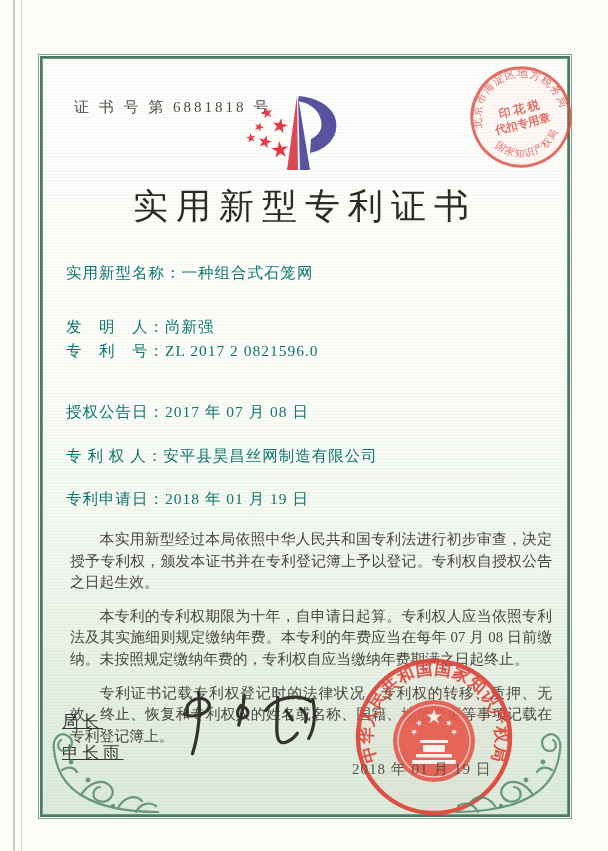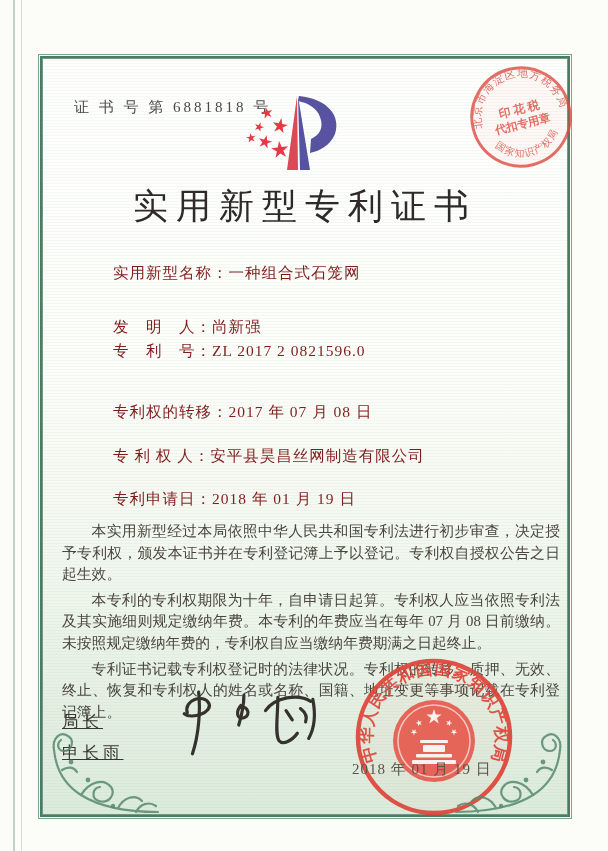--- a/index.html
+++ b/index.html
@@ -20,24 +20,24 @@
   .frame .inner{position:absolute;inset:3px;border:1px solid #6f9c82;
     background:
       repeating-linear-gradient(0deg, rgba(120,170,140,.07) 0 1px, rgba(0,0,0,0) 1px 3px),
       linear-gradient(180deg,#fffffe 0%,#fdfdf9 42%,#f1f7ee 68%,#e4efe2 86%,#dcebdc 100%);}
   .cert-no{position:absolute;left:74px;top:98px;font-size:15px;letter-spacing:3px;color:#4d4a45;}
   .logo{position:absolute;left:240px;top:82px;width:120px;height:106px;}
   .tax-stamp{position:absolute;left:462px;top:58px;width:118px;height:118px;transform:rotate(-14deg);opacity:.8;}
   .title{position:absolute;left:38px;right:36px;top:183px;text-align:center;
     font-size:35px;font-weight:normal;letter-spacing:8px;color:#2e2a27;}
   .fields{position:absolute;left:66px;top:0;right:40px;}
-  .field{position:absolute;left:0;font-size:15.5px;letter-spacing:1px;color:#7f1d1d;white-space:nowrap;margin-left:47px;}
+  .field{position:absolute;left:0;font-size:15.5px;letter-spacing:1px;color:#0f766e;white-space:nowrap;}
   .body-text{position:absolute;left:58px;right:44px;top:517px;
     font-size:14.8px;line-height:21.6px;color:#4a453f;text-align:justify;}
-  .body-text p{margin:4px;text-indent:2em;}
+  .body-text p{margin:12px;text-indent:2em;}
   .signer{position:absolute;left:62px;top:706px;font-size:16.5px;letter-spacing:4px;
     line-height:31px;color:#3a3633;text-decoration:underline;}
   .signature{position:absolute;left:168px;top:688px;width:160px;height:72px;}
   .nat-seal{position:absolute;left:352px;top:655px;width:164px;height:164px;opacity:.92;}
   .seal-date{position:absolute;left:352px;top:760px;font-size:15px;letter-spacing:1px;color:#5b5349;}
   .footer{position:absolute;left:38px;right:36px;top:791px;text-align:center;
     font-size:13px;letter-spacing:2px;color:#56524c;}
   .corner{position:absolute;width:122px;height:94px;}
   .corner.left{left:40px;top:722px;}
   .corner.right{right:34px;top:722px;transform:scaleX(-1);}
@@ -95,21 +95,21 @@
     <div class="field" style="top:263px">
       <span>实用新型名称：</span><span>一种组合式石笼网</span>
     </div>
     <div class="field" style="top:317px">
       <span>发　明　人：</span><span>尚新强</span>
     </div>
     <div class="field" style="top:341px">
       <span>专　利　号：</span><span>ZL 2017 2 0821596.0</span>
     </div>
     <div class="field" style="top:402px">
-      <span>专利权的转移：</span><span>2017 年 07 月 08 日</span>
+      <span>授权公告日：</span><span>2017 年 07 月 08 日</span>
     </div>
     <div class="field" style="top:446px">
       <span>专 利 权 人：</span><span>安平县昊昌丝网制造有限公司</span>
     </div>
     <div class="field" style="top:489px">
       <span>专利申请日：</span><span>2018 年 01 月 19 日</span>
     </div>
   </div>
 
   <div class="body-text">

